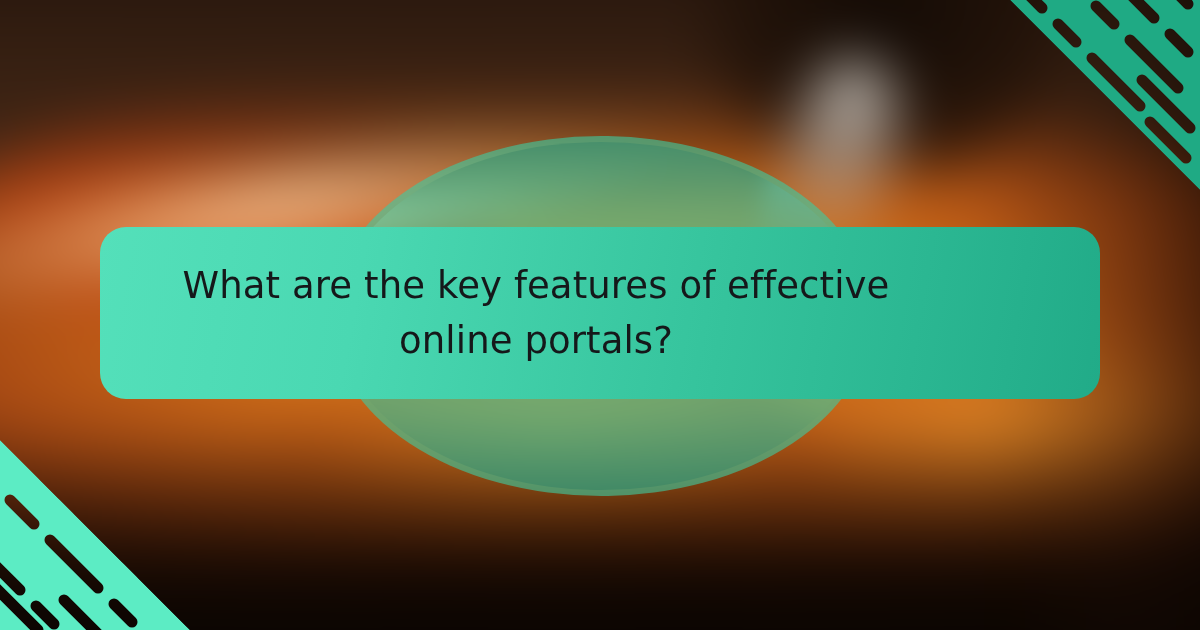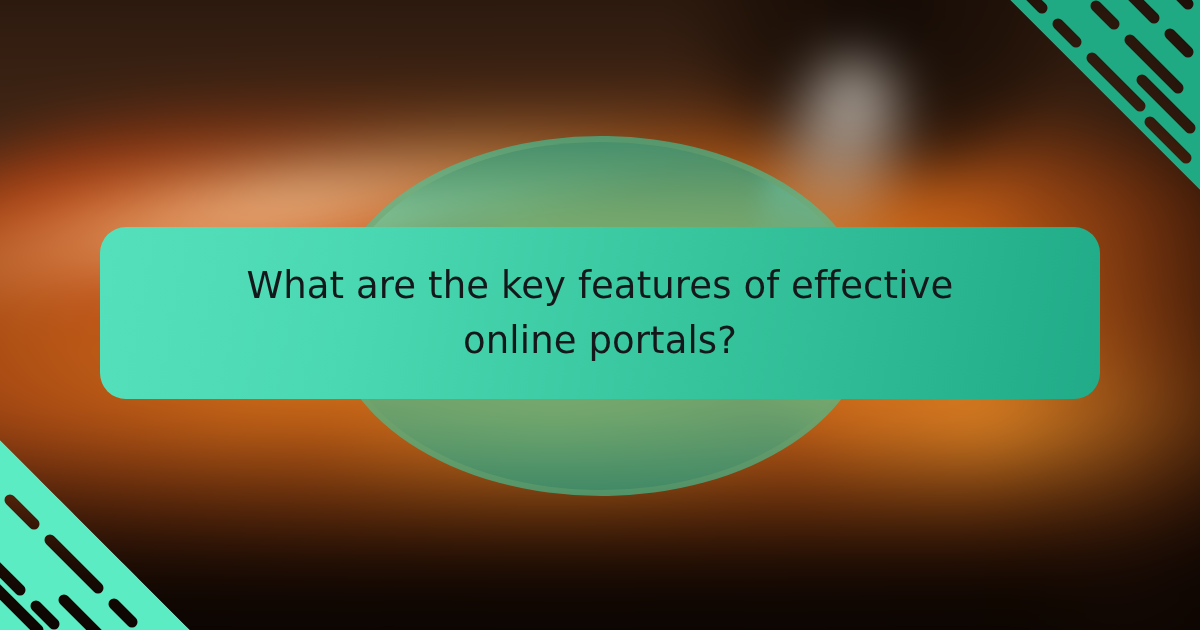--- a/index.html
+++ b/index.html
@@ -187,21 +187,21 @@
   .quote-card {
     position: absolute;
     left: 100px;
     top: 227px;
     width: 1000px;
     height: 172px;
     border-radius: 26px;
     background: linear-gradient(100deg, #54e0ba 0%, #4ad8b2 26%, #35c39c 62%, #21ab88 100%);
     display: flex;
     align-items: center;
-    justify-content: center;
+    justify-content: flex-start;
     box-sizing: border-box;
     padding: 10px 56px;
   }
 
   .quote-text {
     margin: 0;
     text-align: center;
     color: #15181a;
     font-size: 37px;
     line-height: 1.5;

